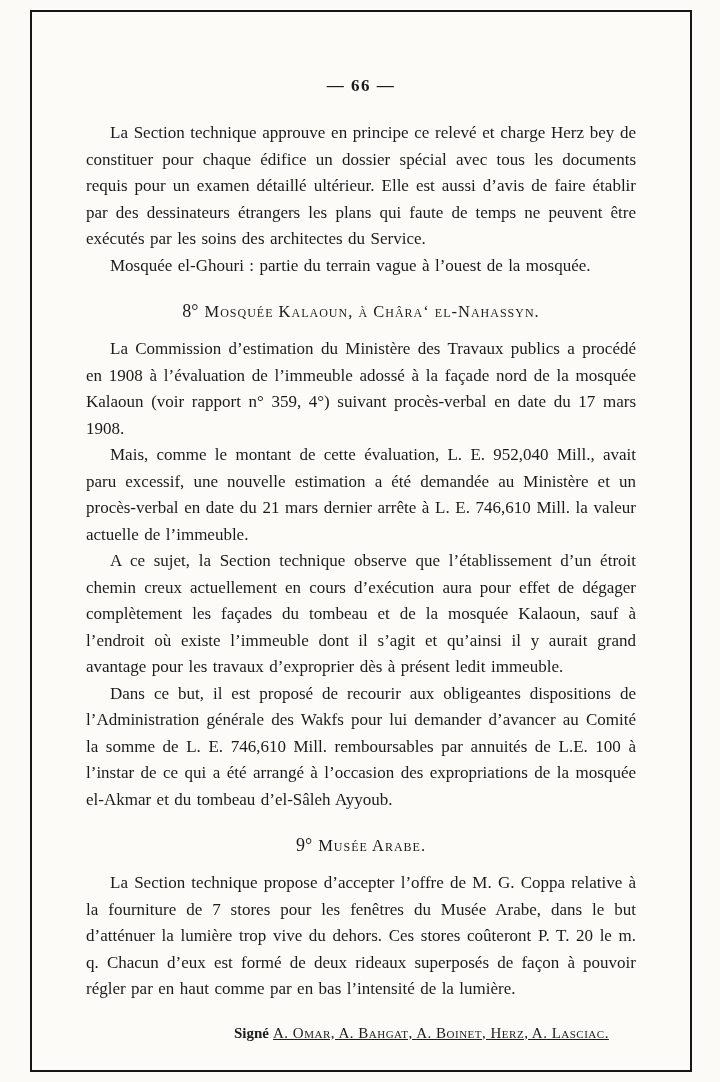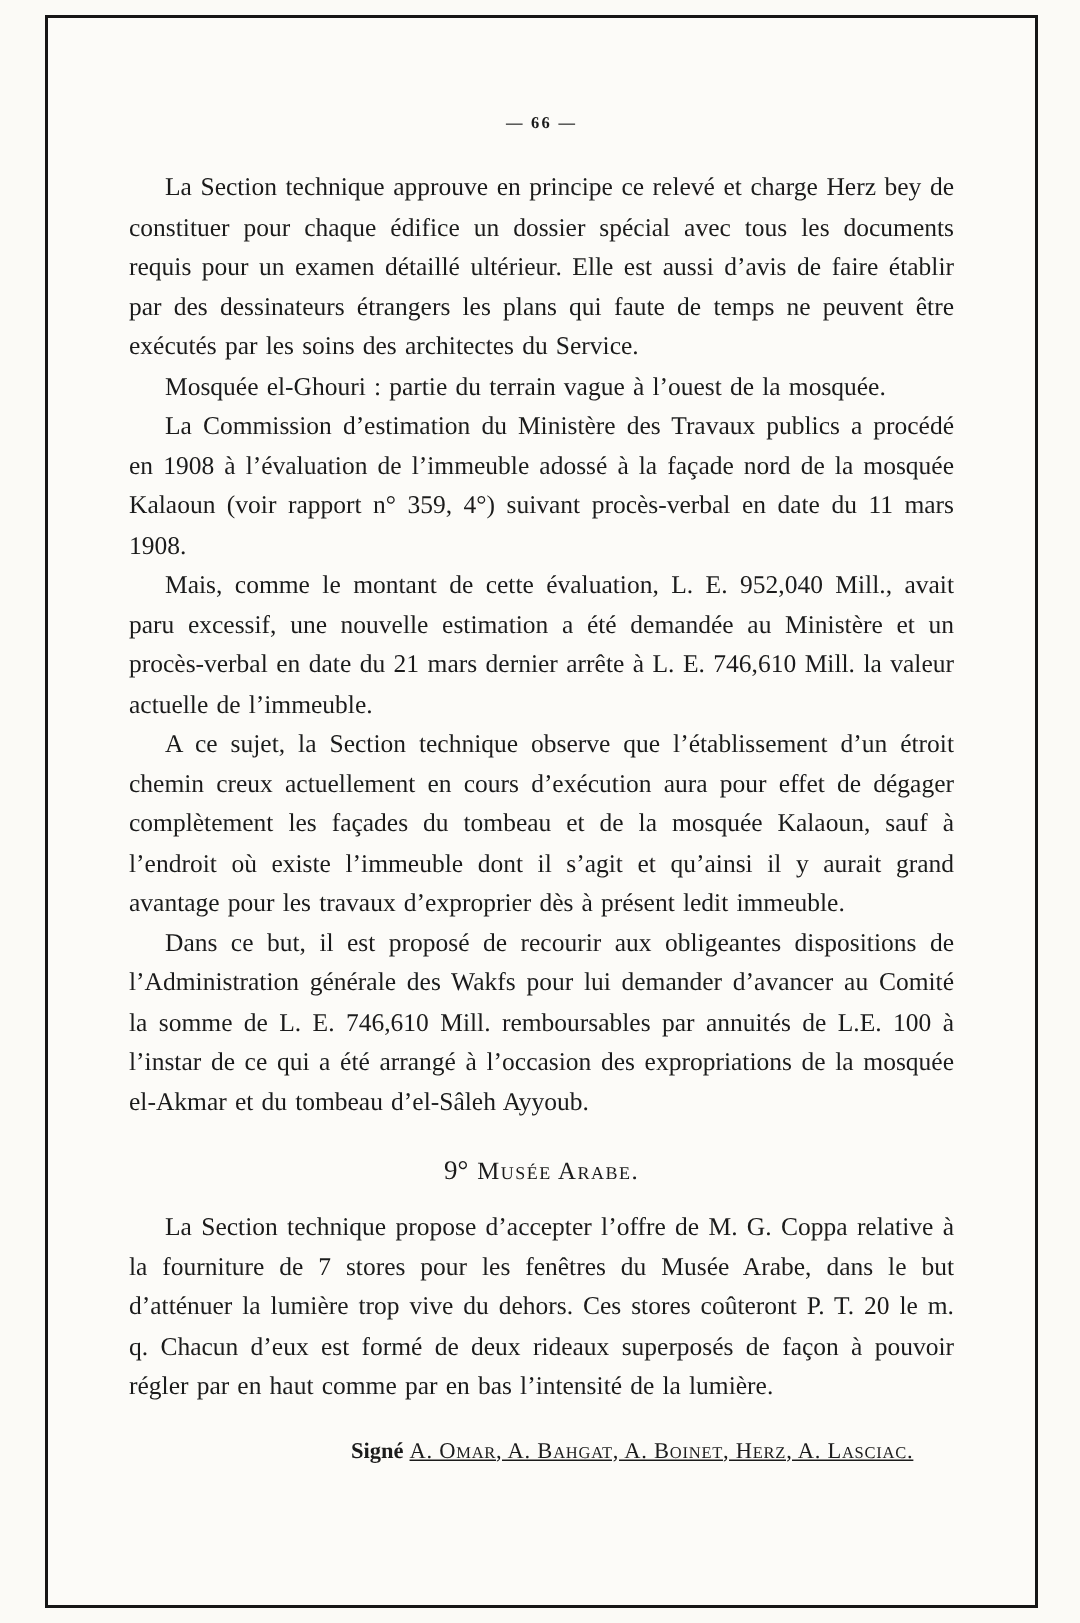--- a/index.html
+++ b/index.html
@@ -26,21 +26,21 @@
   }
   .content {
     position: absolute;
     top: 64px;
     left: 54px;
     right: 54px;
   }
   .page-number {
     text-align: center;
     font-weight: bold;
-    font-size: 11px;
+    font-size: 17px;
     letter-spacing: 1.5px;
     margin-bottom: 24px;
   }
   .para {
     margin: 0;
     text-indent: 24px;
     text-align: justify;
     font-size: 17px;
     line-height: 26.5px;
     word-spacing: 1.2px;
@@ -81,22 +81,25 @@
 
 <div class="frame">
   <div class="content">
 
     <div class="page-number">— 66 —</div>
 
     <p class="para">La Section technique approuve en principe ce relevé et charge Herz bey de constituer pour chaque édifice un dossier spécial avec tous les documents requis pour un examen détaillé ultérieur. Elle est aussi d’avis de faire établir par des dessinateurs étrangers les plans qui faute de temps ne peuvent être exécutés par les soins des architectes du Service.</p>
 
     <p class="para">Mosquée el-Ghouri : partie du terrain vague à l’ouest de la mosquée.</p>
 
+    <h2 class="heading">
+      <span class="h-num">8°</span><span class="h-title">Mosquée Kalaoun, à Châra‘ el-Nahassyn.</span>
+    </h2>
 
-    <p class="para">La Commission d’estimation du Ministère des Travaux publics a procédé en 1908 à l’évaluation de l’immeuble adossé à la façade nord de la mosquée Kalaoun (voir rapport n° 359, 4°) suivant procès-verbal en date du 11 mars 1908.</p>
+    <p class="para">La Commission d’estimation du Ministère des Travaux publics a procédé en 1908 à l’évaluation de l’immeuble adossé à la façade nord de la mosquée Kalaoun (voir rapport n° 359, 4°) suivant procès-verbal en date du 17 mars 1908.</p>
 
     <p class="para">Mais, comme le montant de cette évaluation, L. E. 952,040 Mill., avait paru excessif, une nouvelle estimation a été demandée au Ministère et un procès-verbal en date du 21 mars dernier arrête à L. E. 746,610 Mill. la valeur actuelle de l’immeuble.</p>
 
     <p class="para">A ce sujet, la Section technique observe que l’établissement d’un étroit chemin creux actuellement en cours d’exécution aura pour effet de dégager complètement les façades du tombeau et de la mosquée Kalaoun, sauf à l’endroit où existe l’immeuble dont il s’agit et qu’ainsi il y aurait grand avantage pour les travaux d’exproprier dès à présent ledit immeuble.</p>
 
     <p class="para">Dans ce but, il est proposé de recourir aux obligeantes dispositions de l’Administration générale des Wakfs pour lui demander d’avancer au Comité la somme de L. E. 746,610 Mill. remboursables par annuités de L.E. 100 à l’instar de ce qui a été arrangé à l’occasion des expropriations de la mosquée el-Akmar et du tombeau d’el-Sâleh Ayyoub.</p>
 
     <h2 class="heading">
       <span class="h-num">9°</span><span class="h-title">Musée Arabe.</span>
     </h2>

